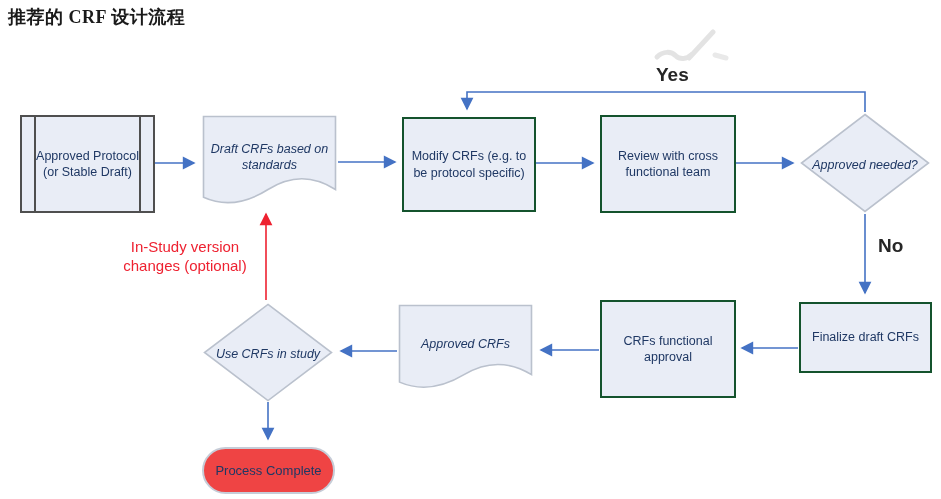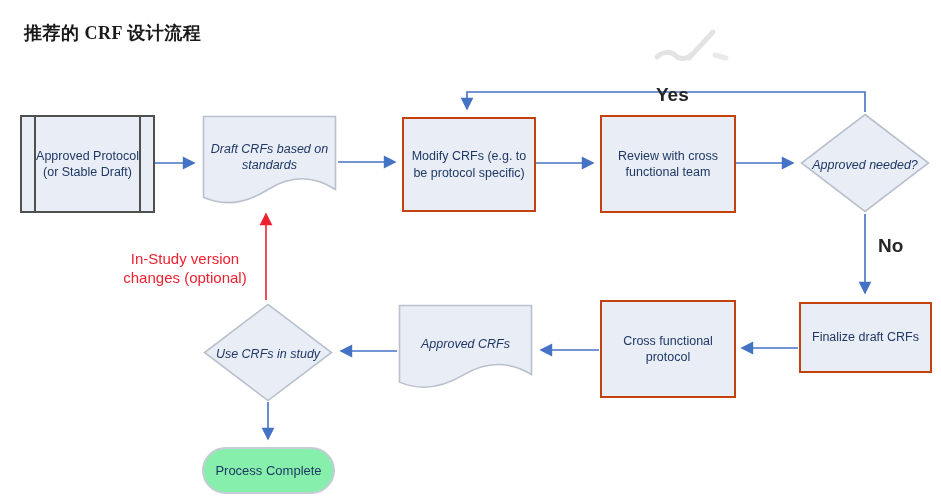--- a/index.html
+++ b/index.html
@@ -8,34 +8,34 @@
     width:941px;height:499px;
     background:#ffffff;
     overflow:hidden;
     font-family:"Liberation Sans", sans-serif;
   }
   .page-title{
     position:absolute;left:8px;top:5px;
     font-family:"Liberation Serif", serif;
     font-size:18px;font-weight:700;color:#1a1a1a;
     letter-spacing:0.5px;
-    margin:16px;
+    margin:0;
   }
   svg.connectors{position:absolute;left:0;top:0;width:941px;height:499px;pointer-events:none;}
   .node{
     position:absolute;
     display:flex;align-items:center;justify-content:center;
     text-align:center;
     color:#1f3864;
     font-size:12.5px;line-height:1.32;
   }
   .node .label{padding:2px 6px;}
   .process{
     background:#e9edf6;
-    border:2px solid #c2410c;
+    border:2px solid #14532d;
     box-sizing:border-box;
   }
   .predef{
     background:#e9edf6;
     border:2px solid #4f4f4f;
     box-sizing:border-box;
   }
   .predef .side-line{
     position:absolute;top:0;bottom:0;width:2px;background:#4f4f4f;
   }
@@ -43,36 +43,36 @@
   .predef .side-line.right{right:12px;}
   .shape-node{display:block;}
   .shape-node svg.shape{position:absolute;left:0;top:0;width:100%;height:100%;}
   .shape-node .label{
     position:absolute;left:0;right:0;
     display:flex;align-items:center;justify-content:center;font-style:italic;
   }
   .doc .label{top:10%;height:62%;}
   .decision .label{top:0;height:100%;}
   .terminator{
-    background:#86efac;
+    background:#ef4444;
     border:2px solid #c6ccd7;
     border-radius:24px;
     box-sizing:border-box;
     font-size:13px;
   }
   .edge-label{
     position:absolute;
     font-size:19px;font-weight:700;color:#262626;
   }
   .annotation{
     position:absolute;
     left:113px;top:237px;width:144px;
     text-align:center;
     color:#ee2130;
-    font-size:15px;line-height:1.28;margin-top:12px;
+    font-size:15px;line-height:1.28;
   }
   .watermark{position:absolute;left:645px;top:25px;opacity:0.85;}
 </style>
 </head>
 <body>
 
 <div class="canvas">
 
   <h1 class="page-title">推荐的 CRF 设计流程</h1>
 
@@ -127,31 +127,31 @@
     <span class="label">Review with cross functional team</span>
   </div>
 
   <div class="node shape-node decision" style="left:800px;top:113px;width:130px;height:100px;">
     <svg class="shape" viewBox="0 0 130 100" preserveAspectRatio="none">
       <polygon points="65,1.5 128.5,50 65,98.5 1.5,50" fill="#e9edf6" stroke="#bac1cd" stroke-width="1.6"></polygon>
     </svg>
     <span class="label">Approved needed?</span>
   </div>
 
-  <div class="edge-label" style="left:656px;top:84px;">Yes</div>
+  <div class="edge-label" style="left:656px;top:64px;">Yes</div>
   <div class="edge-label" style="left:878px;top:235px;">No</div>
 
   <div class="annotation">In-Study version changes (optional)</div>
 
   <div class="node process" style="left:799px;top:302px;width:133px;height:71px;">
     <span class="label">Finalize draft CRFs</span>
   </div>
 
   <div class="node process" style="left:600px;top:300px;width:136px;height:98px;">
-    <span class="label">Cross functional protocol</span>
+    <span class="label">CRFs functional approval</span>
   </div>
 
   <div class="node shape-node doc" style="left:398px;top:304px;width:135px;height:93px;">
     <svg class="shape" viewBox="0 0 135 100" preserveAspectRatio="none">
       <path d="M1.5,1.5 L133.5,1.5 L133.5,76 Q100,54 66,76 Q32,98 1.5,84 Z" fill="#e9edf6" stroke="#bac1cd" stroke-width="1.6"></path>
     </svg>
     <span class="label">Approved CRFs</span>
   </div>
 
   <div class="node shape-node decision" style="left:203px;top:303px;width:130px;height:99px;">

